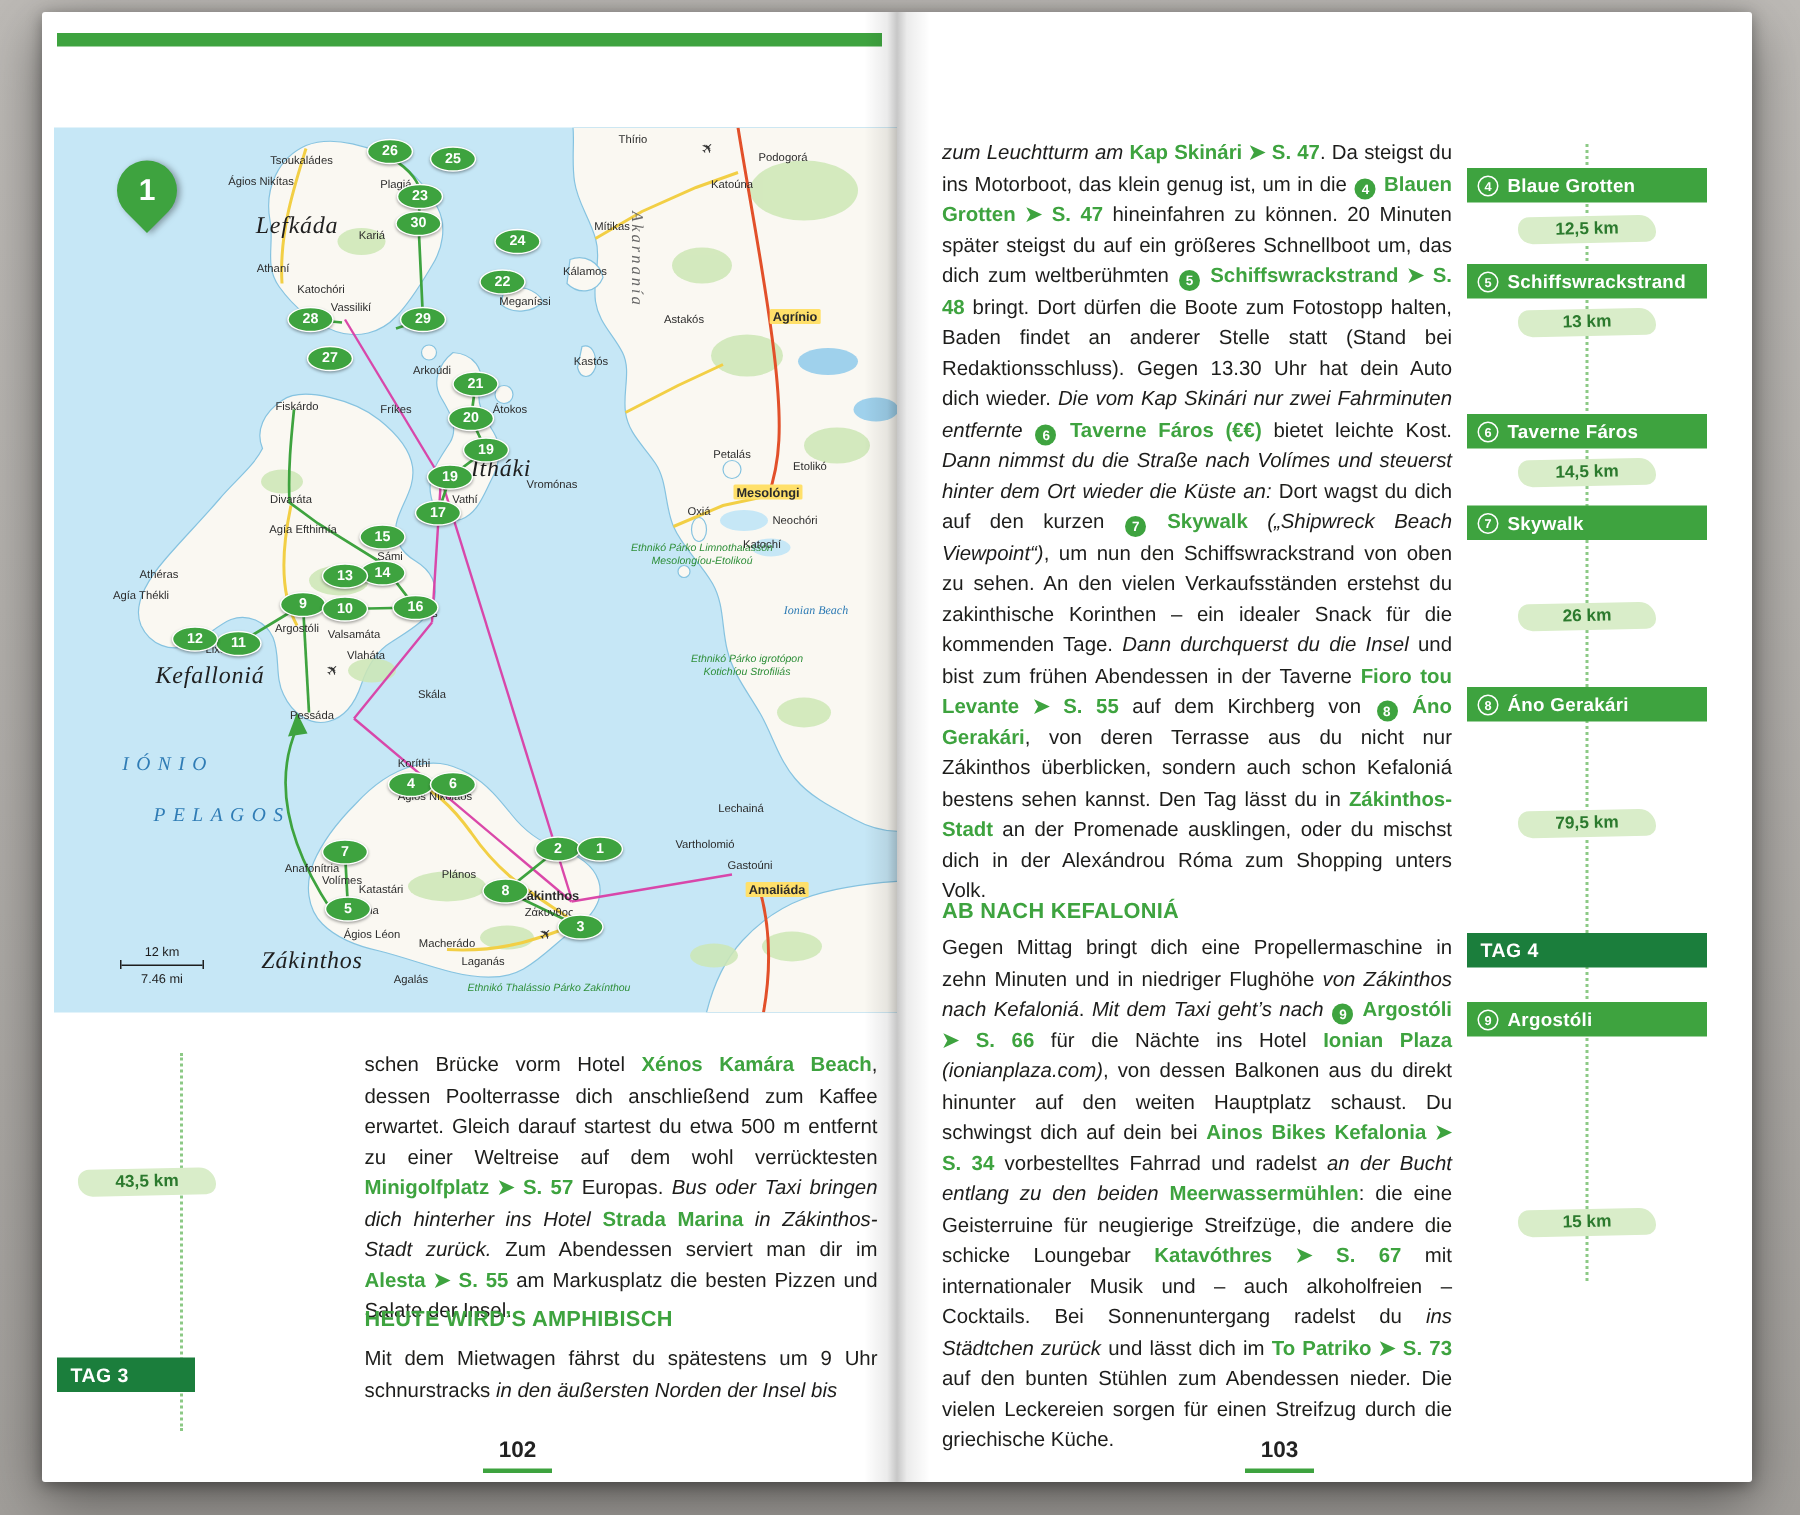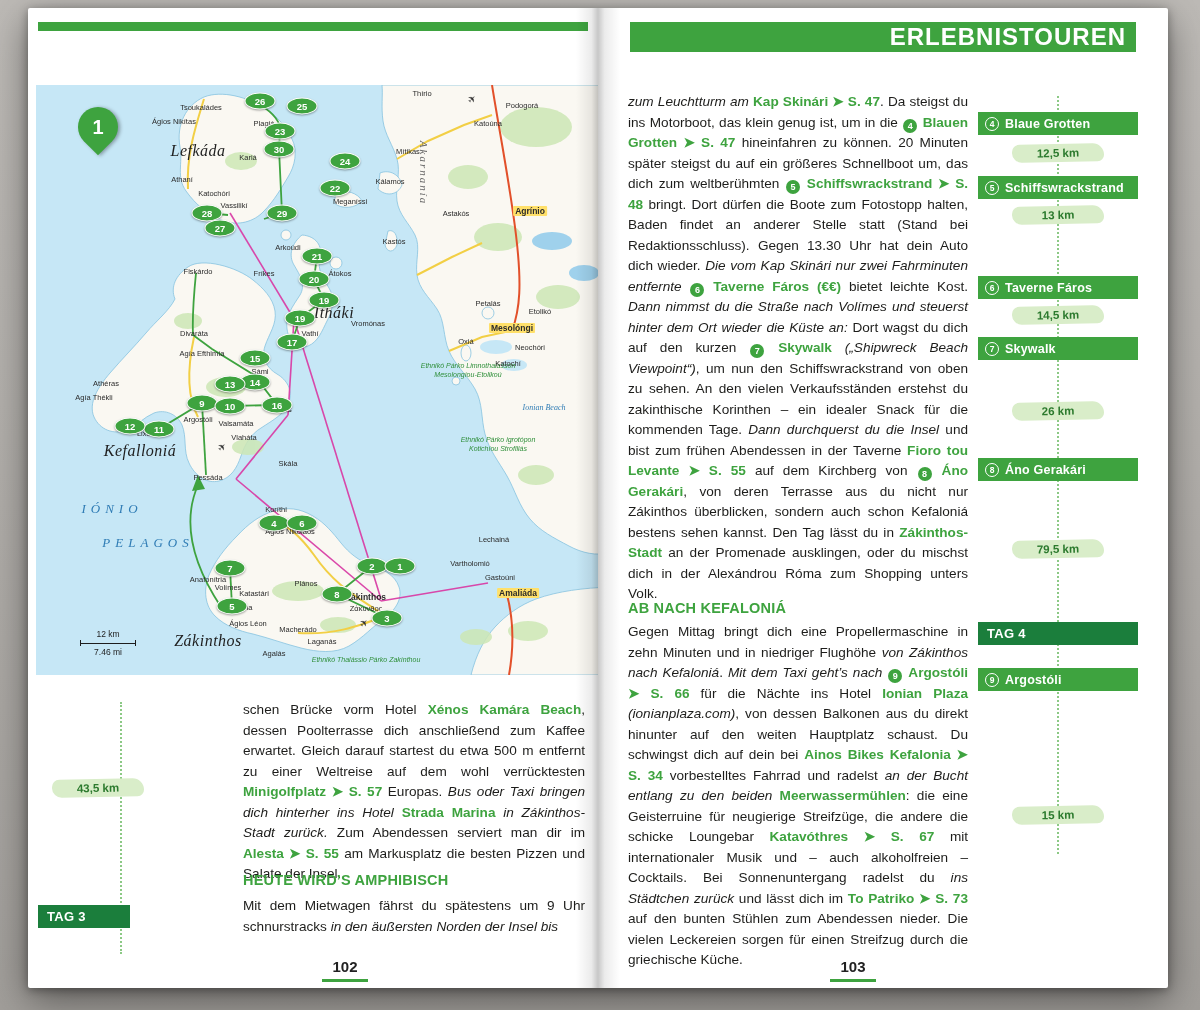--- a/index.html
+++ b/index.html
@@ -250,21 +250,21 @@
         <div class="m-plane" style="left: 186px; top: 362px;">✈</div>
         <div class="m-plane" style="left: 436px; top: 14px;">✈</div>
         <div class="m-marker" style="left: 224px; top: 16px;">26</div>
         <div class="m-marker" style="left: 266px; top: 21px;">25</div>
         <div class="m-marker" style="left: 244px; top: 46px;">23</div>
         <div class="m-marker" style="left: 243px; top: 64px;">30</div>
         <div class="m-marker" style="left: 309px; top: 76px;">24</div>
         <div class="m-marker" style="left: 299px; top: 103px;">22</div>
         <div class="m-marker" style="left: 171px; top: 128px;">28</div>
         <div class="m-marker" style="left: 246px; top: 128px;">29</div>
-        <div class="m-marker" style="left: 184px; top: 143px; text-align: right;">27</div>
+        <div class="m-marker" style="left: 184px; top: 154px; text-align: right;">27</div>
         <div class="m-marker" style="left: 281px; top: 171px;">21</div>
         <div class="m-marker" style="left: 278px; top: 194px;">20</div>
         <div class="m-marker" style="left: 288px; top: 215px;">19</div>
         <div class="m-marker" style="left: 264px; top: 233px;">19</div>
         <div class="m-marker" style="left: 256px; top: 257px;">17</div>
         <div class="m-marker" style="left: 219px; top: 273px;">15</div>
         <div class="m-marker" style="left: 219px; top: 297px;">14</div>
         <div class="m-marker" style="left: 194px; top: 299px;">13</div>
         <div class="m-marker" style="left: 241px; top: 320px;">16</div>
         <div class="m-marker" style="left: 166px; top: 318px;">9</div>
@@ -286,23 +286,20 @@
     <div class="tag-box lm-tag">TAG 3</div>
 
     <p class="textcol" style="left:215px;top:692px;width:342px;"><span class="seg-n">schen Brücke vorm Hotel </span><span class="seg-g">Xénos Kamára Beach</span><span class="seg-n">, dessen Poolterrasse dich anschließend zum Kaffee erwartet. Gleich darauf startest du etwa 500 m entfernt zu einer Weltreise auf dem wohl verrücktesten </span><span class="seg-g">Minigolfplatz ➤ S. 57</span><span class="seg-n"> Europas. </span><span class="seg-i">Bus oder Taxi bringen dich hinterher ins Hotel </span><span class="seg-g">Strada Marina</span><span class="seg-i"> in Zákinthos-Stadt zurück.</span><span class="seg-n"> Zum Abendessen serviert man dir im </span><span class="seg-g">Alesta ➤ S. 55</span><span class="seg-n"> am Markusplatz die besten Pizzen und Salate der Insel.</span></p>
     <h3 class="col-heading" style="left:215px;top:864px;">HEUTE WIRD’S AMPHIBISCH</h3>
     <p class="textcol" style="left:215px;top:888px;width:342px;"><span class="seg-n">Mit dem Mietwagen fährst du spätestens um 9 Uhr schnurstracks </span><span class="seg-i">in den äußersten Norden der Insel bis</span></p>
 
     <div class="pagenum l">102</div>
   </div>
 
   <div class="page right">
-    <div class="header-bar">
-      <span>ERLEBNISTOUREN</span>
-    </div>
 
     <p class="textcol" style="left:30px;top:84px;width:340px;"><span class="seg-i">zum Leuchtturm am </span><span class="seg-g">Kap Skinári ➤ S. 47</span><span class="seg-n">. Da steigst du ins Motorboot, das klein genug ist, um in die </span><span class="inline-num">4</span><span class="seg-n"> </span><span class="seg-g">Blauen Grotten ➤ S. 47</span><span class="seg-n"> hineinfahren zu können. 20 Minuten später steigst du auf ein größeres Schnellboot um, das dich zum weltberühmten </span><span class="inline-num">5</span><span class="seg-n"> </span><span class="seg-g">Schiffswrackstrand ➤ S. 48</span><span class="seg-n"> bringt. Dort dürfen die Boote zum Fotostopp halten, Baden findet an anderer Stelle statt (Stand bei Redaktionsschluss). Gegen 13.30 Uhr hat dein Auto dich wieder. </span><span class="seg-i">Die vom Kap Skinári nur zwei Fahrminuten entfernte </span><span class="inline-num">6</span><span class="seg-n"> </span><span class="seg-g">Taverne Fáros (€€)</span><span class="seg-n"> bietet leichte Kost. </span><span class="seg-i">Dann nimmst du die Straße nach Volímes und steuerst hinter dem Ort wieder die Küste an:</span><span class="seg-n"> Dort wagst du dich auf den kurzen </span><span class="inline-num">7</span><span class="seg-n"> </span><span class="seg-g">Skywalk</span><span class="seg-i"> („Shipwreck Beach Viewpoint“)</span><span class="seg-n">, um nun den Schiffswrackstrand von oben zu sehen. An den vielen Verkaufsständen erstehst du zakinthische Korinthen – ein idealer Snack für die kommenden Tage. </span><span class="seg-i">Dann durchquerst du die Insel</span><span class="seg-n"> und bist zum frühen Abendessen in der Taverne </span><span class="seg-g">Fioro tou Levante ➤ S. 55</span><span class="seg-n"> auf dem Kirchberg von </span><span class="inline-num">8</span><span class="seg-n"> </span><span class="seg-g">Áno Gerakári</span><span class="seg-n">, von deren Terrasse aus du nicht nur Zákinthos überblicken, sondern auch schon Kefaloniá bestens sehen kannst. Den Tag lässt du in </span><span class="seg-g">Zákinthos-Stadt</span><span class="seg-n"> an der Promenade ausklingen, oder du mischst dich in der Alexándrou Róma zum Shopping unters Volk.</span></p>
     <h3 class="col-heading" style="left:30px;top:592px;">AB NACH KEFALONIÁ</h3>
     <p class="textcol" style="left:30px;top:614px;width:340px;"><span class="seg-n">Gegen Mittag bringt dich eine Propellermaschine in zehn Minuten und in niedriger Flughöhe </span><span class="seg-i">von Zákinthos nach Kefaloniá</span><span class="seg-n">. </span><span class="seg-i">Mit dem Taxi geht’s nach </span><span class="inline-num">9</span><span class="seg-n"> </span><span class="seg-g">Argostóli ➤ S. 66</span><span class="seg-n"> für die Nächte ins Hotel </span><span class="seg-g">Ionian Plaza</span><span class="seg-i"> (ionianplaza.com)</span><span class="seg-n">, von dessen Balkonen aus du direkt hinunter auf den weiten Hauptplatz schaust. Du schwingst dich auf dein bei </span><span class="seg-g">Ainos Bikes Kefalonia ➤ S. 34</span><span class="seg-n"> vorbestelltes Fahrrad und radelst </span><span class="seg-i">an der Bucht entlang zu den beiden </span><span class="seg-g">Meerwassermühlen</span><span class="seg-n">: die eine Geisterruine für neugierige Streifzüge, die andere die schicke Loungebar </span><span class="seg-g">Katavóthres ➤ S. 67</span><span class="seg-n"> mit internationaler Musik und – auch alkoholfreien – Cocktails. Bei Sonnenuntergang radelst du </span><span class="seg-i">ins Städtchen zurück</span><span class="seg-n"> und lässt dich im </span><span class="seg-g">To Patriko ➤ S. 73</span><span class="seg-n"> auf den bunten Stühlen zum Abendessen nieder. Die vielen Leckereien sorgen für einen Streifzug durch die griechische Küche.</span></p>
 
     <div class="sidebar">
       <div class="dotline" style="left:79px;top:88px;height:758px;"></div>
 
     <div class="sb-stop" style="top: 104px;">
           <span class="c">4</span>

